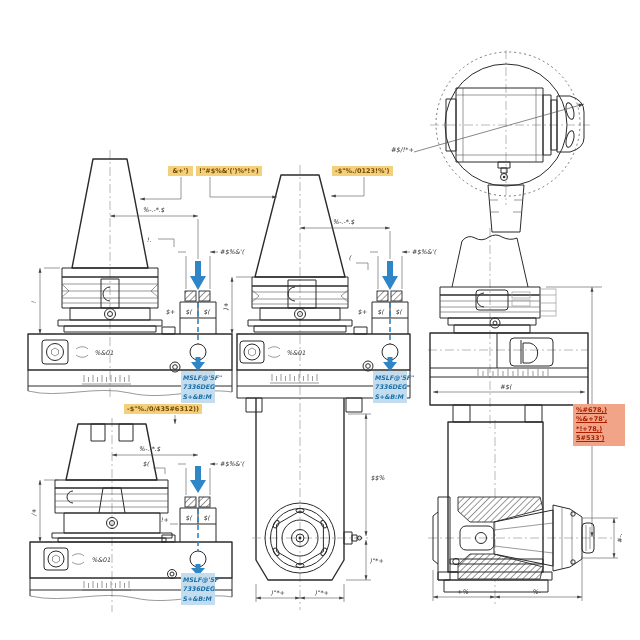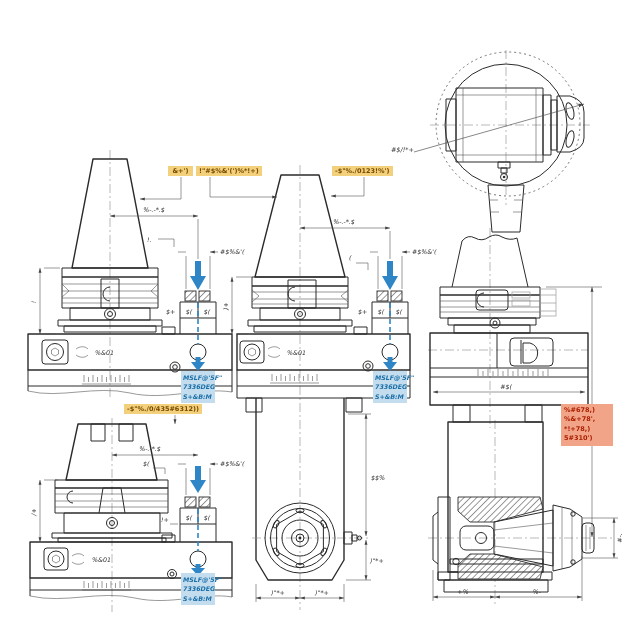--- a/index.html
+++ b/index.html
@@ -335,25 +335,25 @@
   <span>-$"%./0123!%')</span>
 </div>
 <div class="lbl orange" style="left:124px;top:404px;">
   <span>-$"%./0/435#6312))</span>
 </div>
 
 <div class="lbl plain" style="left:376px;top:146px;width:38px;">
   <span>#$/!*+</span>
 </div>
 
-<div class="lbl salmon" style="left:561px;top:404px;width:52px;">
+<div class="lbl salmon" style="left:573px;top:404px;width:52px;text-decoration:underline;">
   <div>%#678,)</div>
   <div>%&amp;+78',</div>
   <div>*!+78,)</div>
-  <div>5#310')</div>
+  <div>5#533')</div>
 </div>
 
 <div class="lbl bluenote" style="left:181px;top:371px;width:34px;">
   <div>MSLF@'5F"</div>
   <div>7336DEG</div>
   <div>S+&amp;B:M</div>
 </div>
 <div class="lbl bluenote" style="left:373px;top:371px;width:34px;">
   <div>MSLF@'5F"</div>
   <div>7336DEG</div>

